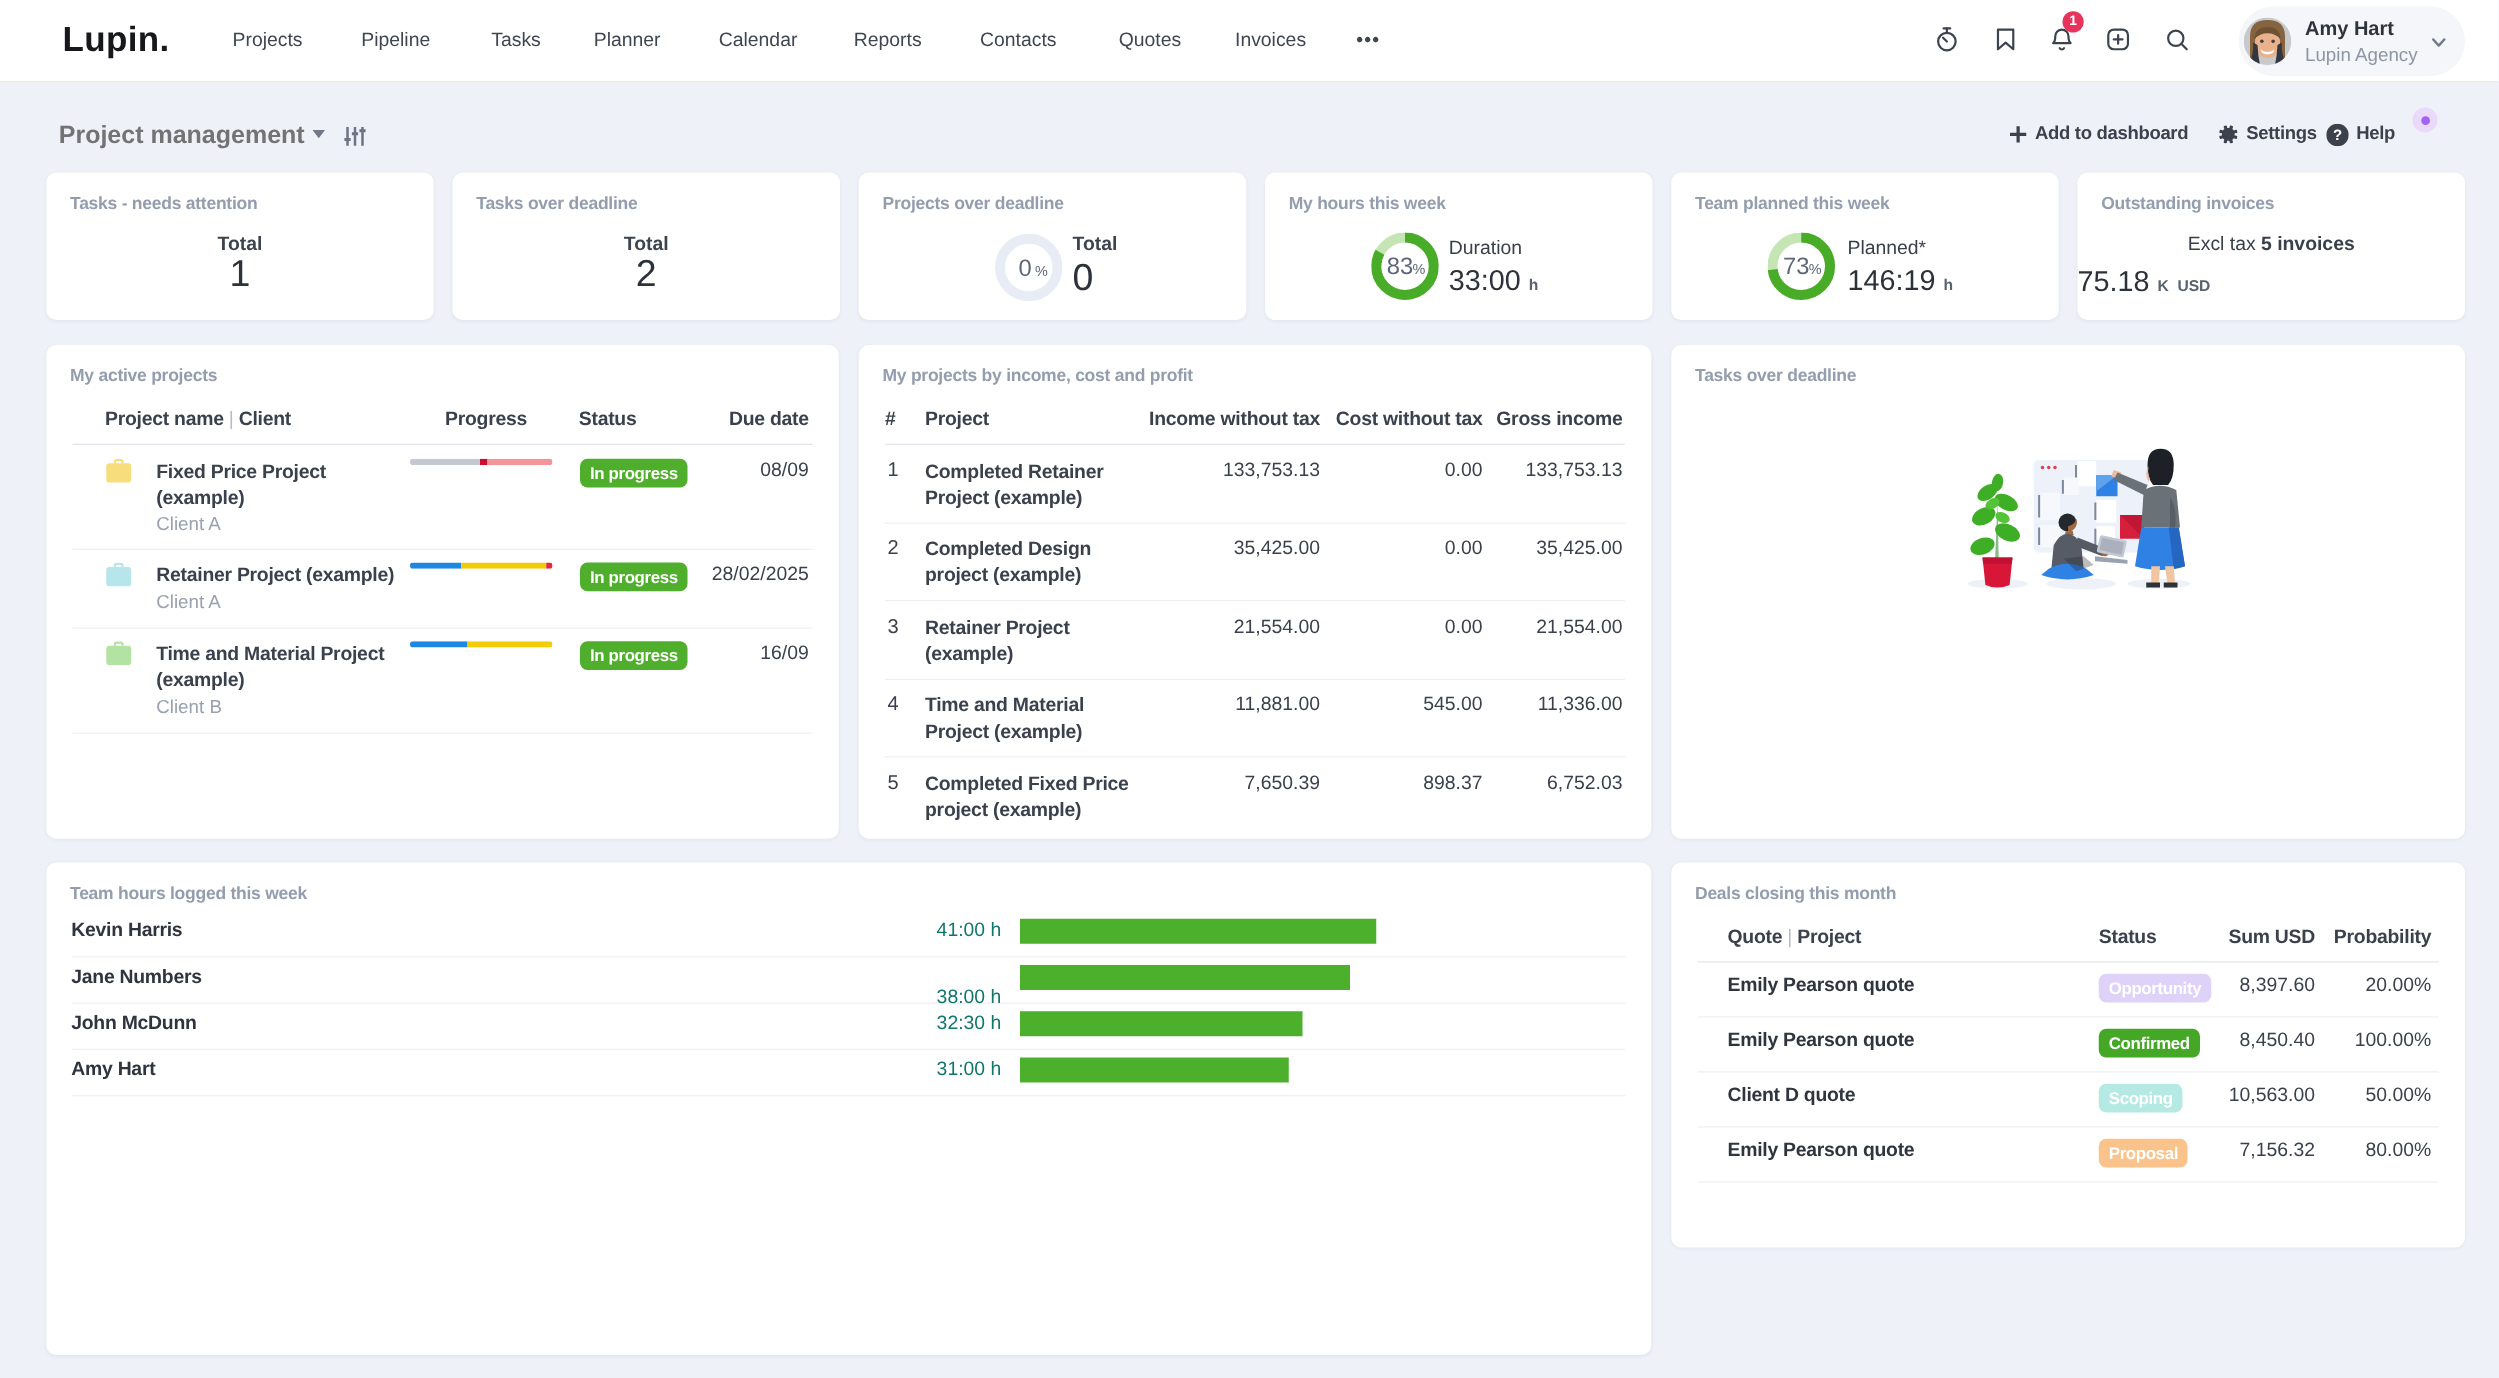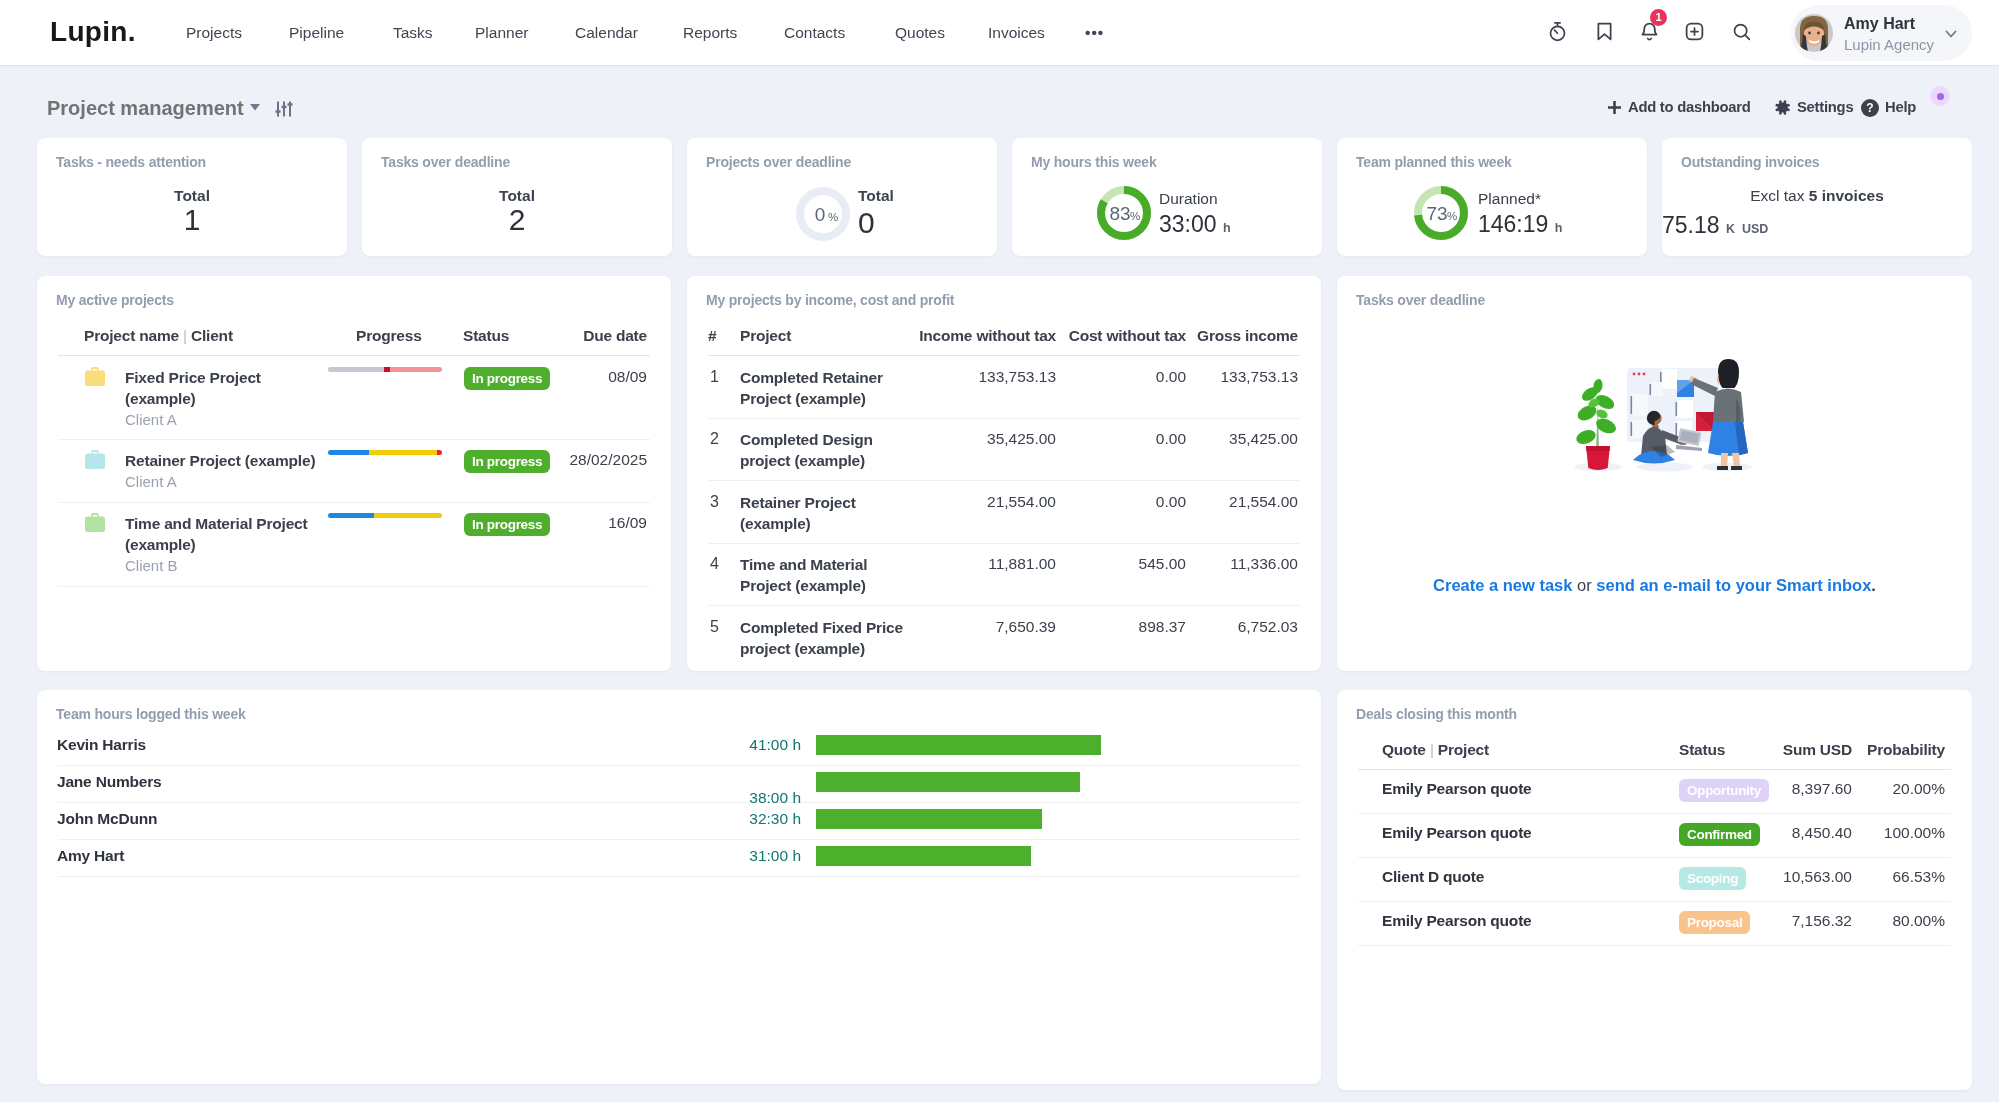--- a/index.html
+++ b/index.html
@@ -340,21 +340,20 @@
     <path d="M154 31q-1.5 6 1 10l-1 2.5q-4-6.5 0-12.5z" fill="#f0b9a0"></path>
     <path d="M150 50q13-7 26 0l3 30h-31z" fill="#6a7177"></path>
     <path d="M171 56q6 8 4 24h-4z" fill="#585e66"></path>
     <path d="M148 80h30l5 31q-20 6-40 0z" fill="#2f82e3"></path>
     <path d="M170 80h8l5 31q-5 1.5-9 2.2z" fill="#2566c0"></path>
     <path d="M156 111h7l-1 14h-6z" fill="#f2c5a2"></path>
     <path d="M167 111h7l1 14h-6z" fill="#f2c5a2"></path>
     <path d="M152 124h11v4h-11z" fill="#2e3138"></path>
     <path d="M166 124h11v4h-11z" fill="#2e3138"></path>
   </svg>
-  <div style="position:absolute;left:0;right:0;top:300px;text-align:center;font-size:16.5px;font-weight:700;color:#1b79e2;">Create a new task <span style="color:#3a404b;font-weight:400;">or</span> send an e-mail to your Smart inbox<span style="color:#3a404b;">.</span></div>
 </div>
 
 <div class="card" style="left:37px; top:690px; width:1284px; height:394px;">
   <div class="ctitle">Team hours logged this week</div>
   <div class="hline2" style="top:74.5px;"></div>
   <div class="hline2" style="top:111.5px;"></div>
   <div class="hline2" style="top:148.5px;"></div>
   <div class="hline2" style="top:185.5px;"></div>
   <div class="tname" style="top:46px;">Kevin Harris</div>
   <div class="tname" style="top:83px;">Jane Numbers</div>
@@ -363,21 +362,21 @@
   <div class="thours" style="top:46px;">41:00 h</div>
   <div class="thours" style="top:99px;text-align:center;">38:00 h</div>
   <div class="thours" style="top:120px;">32:30 h</div>
   <div class="thours" style="top:157px;">31:00 h</div>
   <div class="tbar" style="top:45px;width:285px;"></div>
   <div class="tbar" style="top:82px;width:264px;"></div>
   <div class="tbar" style="top:119px;width:226px;"></div>
   <div class="tbar" style="top:156px;width:215px;"></div>
 </div>
 
-<div class="card" style="left:1337px; top:690px; width:635px; height:400px;">
+<div class="card" style="left:1337px; top:690px; width:635px; height:308px;">
   <div class="ctitle">Deals closing this month</div>
   <div class="th" style="left:45px; top:51px;">Quote <span style="font-weight:400;color:#b6bcc7">|</span> Project</div>
   <div class="th" style="left:342px; top:51px;">Status</div>
   <div class="th" style="right:120px; top:51px;">Sum USD</div>
   <div class="th" style="right:27px; top:51px;">Probability</div>
   <div class="hline" style="top:79px;left:21px;right:21px;"></div>
   <div class="hline2" style="top:123px;left:21px;right:21px;"></div>
   <div class="hline2" style="top:167px;left:21px;right:21px;"></div>
   <div class="hline2" style="top:211px;left:21px;right:21px;"></div>
   <div class="hline2" style="top:255px;left:21px;right:21px;"></div>
@@ -388,15 +387,15 @@
   <div class="dchip" style="top:89px;background:#ded2f8;">Opportunity</div>
   <div class="dchip" style="top:133px;background:#44a725;">Confirmed</div>
   <div class="dchip" style="top:177px;background:#b4eae3;">Scoping</div>
   <div class="dchip" style="top:221px;background:#f9c38b;">Proposal</div>
   <div class="dsum" style="top:90px;">8,397.60</div>
   <div class="dsum" style="top:134px;">8,450.40</div>
   <div class="dsum" style="top:178px;">10,563.00</div>
   <div class="dsum" style="top:222px;">7,156.32</div>
   <div class="dprob" style="top:90px;">20.00%</div>
   <div class="dprob" style="top:134px;">100.00%</div>
-  <div class="dprob" style="top:178px;">66.53%</div>
+  <div class="dprob" style="top:178px;">50.00%</div>
   <div class="dprob" style="top:222px;">80.00%</div>
 </div>
 
 </body></html>

